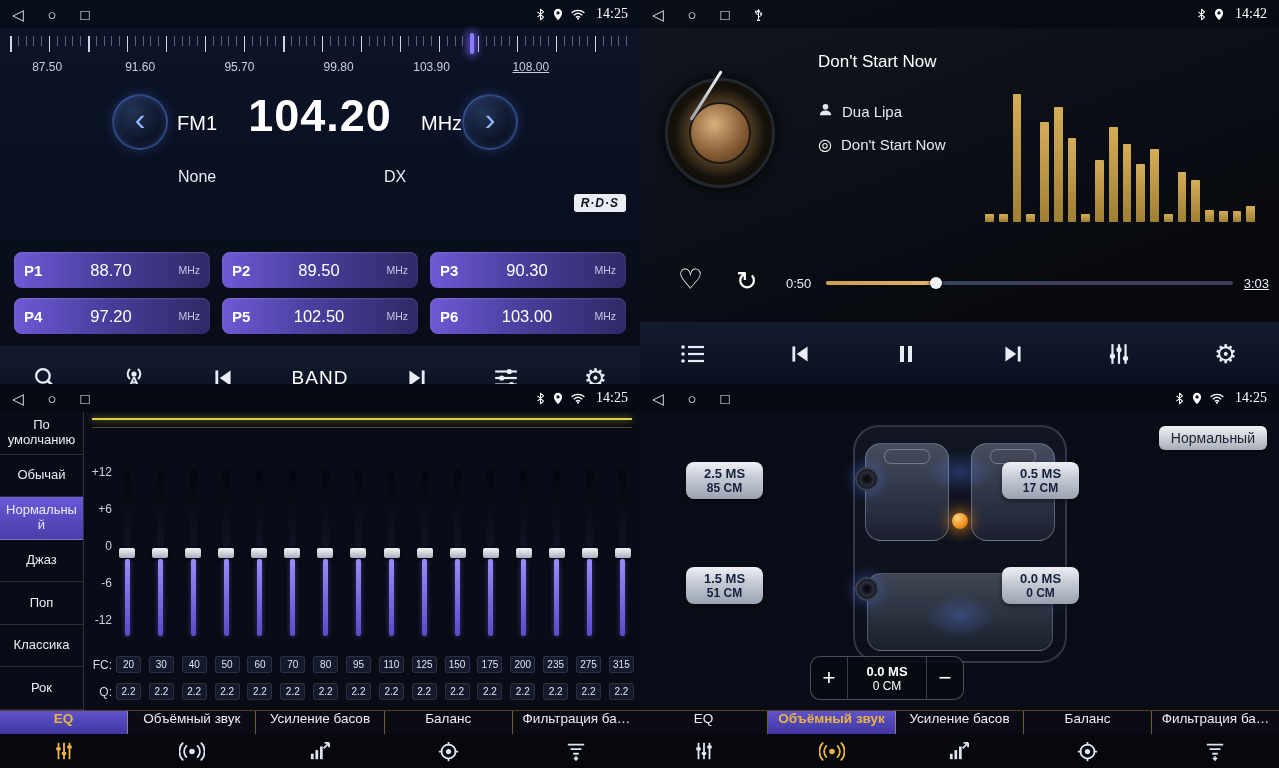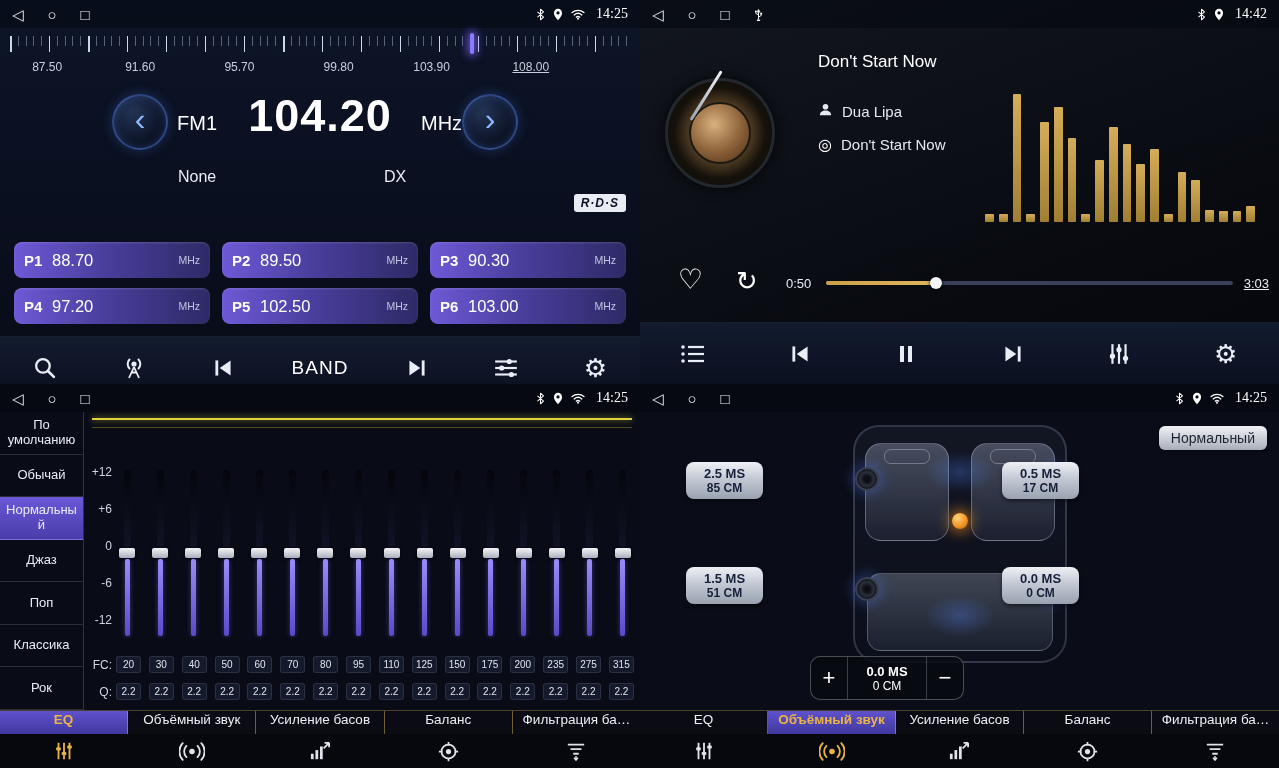--- a/index.html
+++ b/index.html
@@ -38,24 +38,24 @@
   .circle-btn{position:absolute;width:56px;height:56px;border-radius:50%;display:flex;align-items:center;justify-content:center;background:radial-gradient(circle at 35% 30%,#223455,#0a0f20 72%);border:2px solid rgba(74,114,204,.55);box-shadow:0 0 12px rgba(60,100,200,.35),inset 0 0 8px rgba(80,130,240,.3);color:#8fb6ff;font-size:32px;top:18px;}
   .circle-btn span{transform:translateY(-3px);}
   .circle-btn.prev{left:112px;}
   .circle-btn.next{left:462px;}
   .band-label{position:absolute;left:177px;top:36px;font-size:20px;color:#fff;}
   .freq-big{position:absolute;left:50%;top:14px;transform:translateX(-50%);font-size:45px;font-weight:bold;letter-spacing:1px;color:#fff;}
   .unit-label{position:absolute;left:421px;top:36px;font-size:20px;color:#fff;}
   .signal-none{position:absolute;left:178px;top:92px;font-size:16px;color:#e8ecf4;}
   .dx-label{position:absolute;left:384px;top:92px;font-size:16px;color:#e8ecf4;}
   .rds-badge{position:absolute;right:14px;top:118px;background:#e9edf3;color:#0c1020;font-weight:bold;font-style:italic;font-size:12px;padding:2px 7px;border-radius:3px;letter-spacing:1px;}
-  .preset-grid{display:grid;grid-template-columns:repeat(3,1fr);gap:10px 12px;padding:12px 14px;margin-top:4px;}
+  .preset-grid{display:grid;grid-template-columns:repeat(3,1fr);gap:10px 12px;padding:12px 14px;margin-top:14px;}
   .preset{height:36px;border-radius:8px;display:flex;align-items:center;padding:0 10px;background:linear-gradient(90deg,#6e59d6 0%,#4a3f9e 45%,#2e2a66 100%);box-shadow:inset 0 1px 2px rgba(255,255,255,.15);}
   .p-name{font-weight:bold;color:#fff;font-size:15px;width:28px;}
-  .p-freq{flex:1;color:#fff;font-size:16.5px;}
+  .p-freq{flex:1;text-align:center;color:#fff;font-size:16.5px;}
   .p-unit{width:30px;text-align:right;font-size:10.5px;color:#c3c6e2;}
 
   
   .player-body{flex:1;position:relative;}
   .album-disc{position:absolute;left:25px;top:50px;width:110px;height:110px;border-radius:50%;background:radial-gradient(circle,#3a3023 16%,#6b512f 30%,#15110b 62%,#0b0906 100%);border:3px solid #23282f;box-shadow:0 0 14px rgba(0,0,0,.8);}
   .disc-center{position:absolute;left:50%;top:50%;transform:translate(-50%,-50%);width:62px;height:62px;border-radius:50%;background:radial-gradient(circle at 40% 35%,#d8b07c,#8a6038 55%,#4a3018);border:2px solid #1c1812;}
   .tonearm{position:absolute;left:52px;top:-10px;width:3px;height:58px;background:linear-gradient(#f0f0f4,#9aa2ae);border-radius:2px;transform:rotate(32deg);transform-origin:top center;}
   .track-title{position:absolute;left:178px;top:24px;font-size:17px;color:#fff;}
   .meta-row{position:absolute;left:178px;display:flex;align-items:center;gap:9px;color:#e4e8f0;font-size:15px;}
   .meta-row.artist{top:74px;}
@@ -88,21 +88,21 @@
   .trk-bot{width:5px;flex:1;background:linear-gradient(180deg,#9a8cf8,#5b49c8);border-radius:2px;box-shadow:0 0 5px rgba(120,100,250,.45);}
   .fc-row,.q-row{position:absolute;left:4px;right:6px;display:flex;align-items:center;}
   .fc-row{top:244px;}
   .q-row{top:271px;}
   .row-label{width:26px;font-size:12px;color:#d0d6e2;text-align:right;padding-right:2px;flex:0 0 auto;}
   .chips{flex:1;display:flex;justify-content:space-between;margin-left:2px;}
   .chip{width:25px;height:17px;border-radius:3px;background:#141a2c;border:1px solid rgba(255,255,255,.1);color:#dfe4ee;font-size:10px;display:flex;align-items:center;justify-content:center;}
 
   
   .tabbar{height:24px;display:flex;background:#0b0b14;border-top:1px solid rgba(200,170,80,.35);flex:0 0 auto;}
-  .tab{flex:1;display:flex;align-items:flex-end;justify-content:center;font-size:13.5px;color:#eceef4;border-right:1px solid rgba(210,180,90,.5);white-space:nowrap;overflow:hidden;padding:7px 2px;}
+  .tab{flex:1;display:flex;align-items:flex-start;justify-content:center;font-size:13.5px;color:#eceef4;border-right:1px solid rgba(210,180,90,.5);white-space:nowrap;overflow:hidden;padding:0 2px;}
   .tab:last-child{border-right:none;}
   .tab.active{background:linear-gradient(180deg,#6052cc,#3f37a0);color:#e8b545;font-weight:bold;}
   .iconbar{height:34px;display:flex;background:#07070e;flex:0 0 auto;}
   .icon-cell{flex:1;display:flex;align-items:center;justify-content:center;color:#dfe3ec;}
   .icon-cell.active{color:#e8b545;}
 
   
   .sf-body{flex:1;display:flex;min-height:0;}
   .sf-menu{width:88px;border-right:1px solid rgba(255,255,255,.16);display:flex;flex-direction:column;flex:0 0 auto;}
   .sf-mode{flex:1;display:flex;align-items:center;justify-content:center;text-align:center;font-size:11.5px;font-weight:bold;color:#f0f2f6;border-bottom:1px solid rgba(255,255,255,.14);padding:2px 4px;line-height:1.3;letter-spacing:.3px;}

